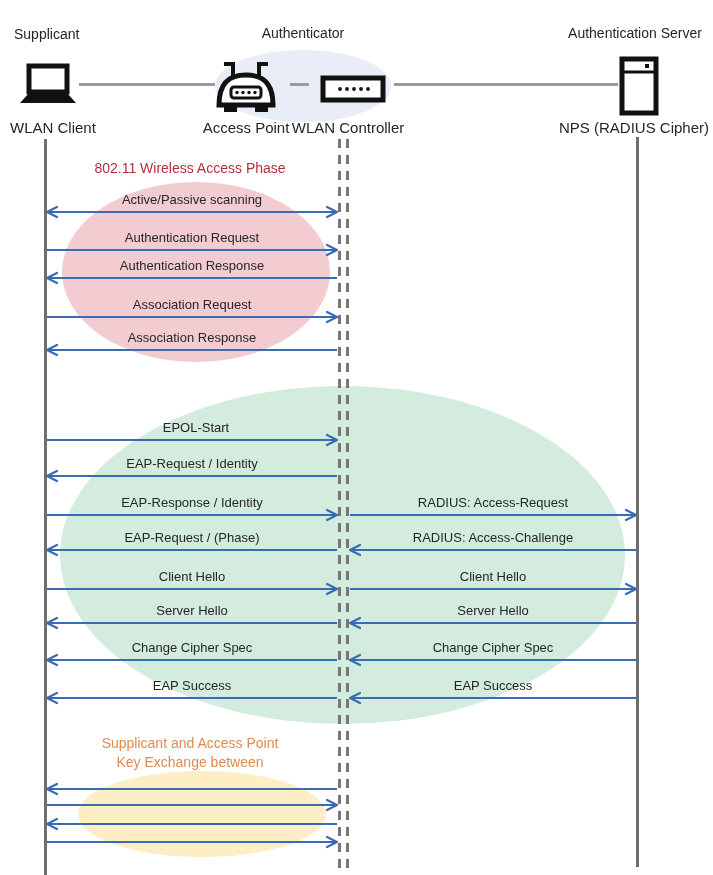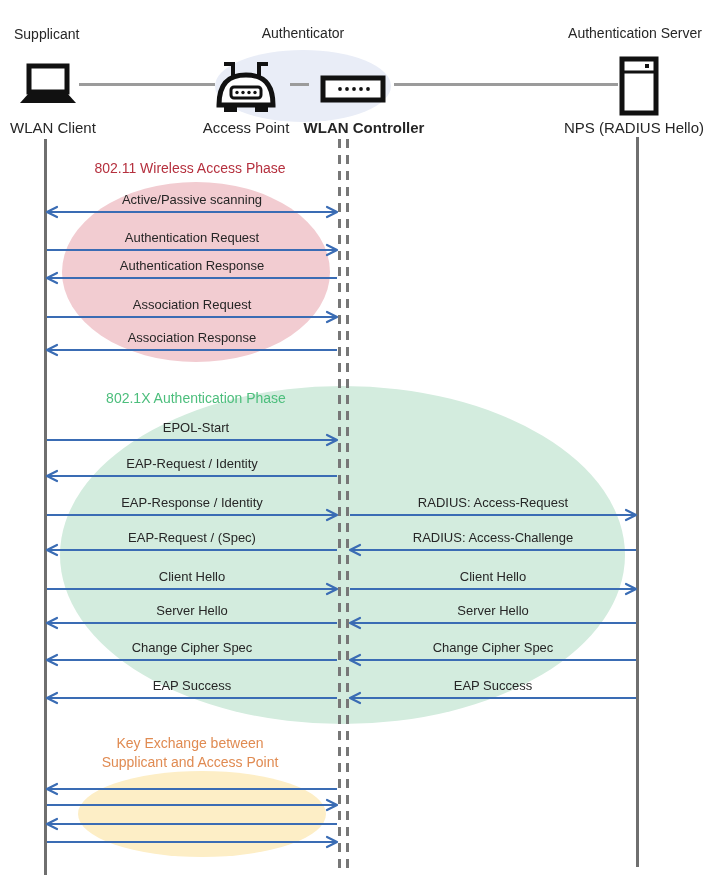--- a/index.html
+++ b/index.html
@@ -69,33 +69,32 @@
   <div class="icon" style="left:619px;top:44px;">
     <svg width="40" height="60" viewBox="0 0 40 60">
       <rect x="3" y="3" width="34" height="54" fill="#fff" stroke="#111" stroke-width="5"></rect>
       <line x1="3" y1="16" x2="37" y2="16" stroke="#111" stroke-width="3"></line>
       <rect x="26" y="8" width="4" height="4" fill="#111"></rect>
     </svg>
   </div>
 
   <div class="actor-label" style="left:10px;top:107px;">WLAN Client</div>
   <div class="actor-label centered" style="left:246px;top:107px;">Access Point</div>
-  <div class="actor-label centered" style="left:364px;top:107px;font-weight:bold;">WLAN Controller</div>
-  <div class="actor-label centered" style="left:634px;top:107px;">NPS (RADIUS Hello)</div>
+  <div class="actor-label centered" style="left:348px;top:107px;">WLAN Controller</div>
+  <div class="actor-label centered" style="left:634px;top:107px;">NPS (RADIUS Cipher)</div>
 
   <div class="lifeline" style="left:44px;top:127px;height:736px;"></div>
   <div class="lifeline dashed" style="left:338px;top:127px;height:729px;"></div>
   <div class="lifeline dashed" style="left:346px;top:127px;height:729px;"></div>
   <div class="lifeline" style="left:636px;top:125px;height:730px;"></div>
 
   <div class="phase-title" style="left: 190px; top: 147px; color: rgb(181, 48, 62);">802.11 Wireless Access Phase</div>
-  <div class="phase-title" style="left: 196px; top: 377px; color: rgb(76, 190, 124);">802.1X Authentication Phase</div>
   <div class="phase-title" style="left: 190px; top: 722px; color: rgb(224, 139, 82);">
+    <div>Supplicant and Access Point</div>
     <div>Key Exchange between</div>
-    <div>Supplicant and Access Point</div>
   </div>
 
 
   <svg id="arrow-layer" class="layer" width="713" height="875" viewBox="0 0 713 875">
       <g>
         <line x1="49" x2="335" y1="200" y2="200" stroke="#3a6cb4" stroke-width="2"></line>
         <path d="M 327 195 L 337 200 L 327 205" fill="none" stroke="#3a6cb4" stroke-width="2.2" stroke-linecap="round" stroke-linejoin="round"></path>
         <path d="M 57 195 L 47 200 L 57 205" fill="none" stroke="#3a6cb4" stroke-width="2.2" stroke-linecap="round" stroke-linejoin="round"></path>
       </g>
       <g>
@@ -191,21 +190,21 @@
   <div id="label-layer">
       <div class="msg-label" style="left: 192px; top: 180px;">Active/Passive scanning</div>
       <div class="msg-label" style="left: 192px; top: 218px;">Authentication Request</div>
       <div class="msg-label" style="left: 192px; top: 246px;">Authentication Response</div>
       <div class="msg-label" style="left: 192px; top: 285px;">Association Request</div>
       <div class="msg-label" style="left: 192px; top: 318px;">Association Response</div>
       <div class="msg-label" style="left: 192px; top: 408px; padding-left: 8px;">EPOL-Start</div>
       <div class="msg-label" style="left: 192px; top: 444px;">EAP-Request / Identity</div>
       <div class="msg-label" style="left: 192px; top: 483px; text-align: center;">EAP-Response / Identity</div>
       <div class="msg-label" style="left: 493px; top: 483px; text-align: right;">RADIUS: Access-Request</div>
-      <div class="msg-label" style="left: 192px; top: 518px;">EAP-Request / (Spec)</div>
+      <div class="msg-label" style="left: 192px; top: 518px;">EAP-Request / (Phase)</div>
       <div class="msg-label" style="left: 493px; top: 518px;">RADIUS: Access-Challenge</div>
       <div class="msg-label" style="left: 192px; top: 557px;">Client Hello</div>
       <div class="msg-label" style="left: 493px; top: 557px;">Client Hello</div>
       <div class="msg-label" style="left: 192px; top: 591px;">Server Hello</div>
       <div class="msg-label" style="left: 493px; top: 591px;">Server Hello</div>
       <div class="msg-label" style="left: 192px; top: 628px;">Change Cipher Spec</div>
       <div class="msg-label" style="left: 493px; top: 628px;">Change Cipher Spec</div>
       <div class="msg-label" style="left: 192px; top: 666px;">EAP Success</div>
       <div class="msg-label" style="left: 493px; top: 666px;">EAP Success</div>
     </div>

